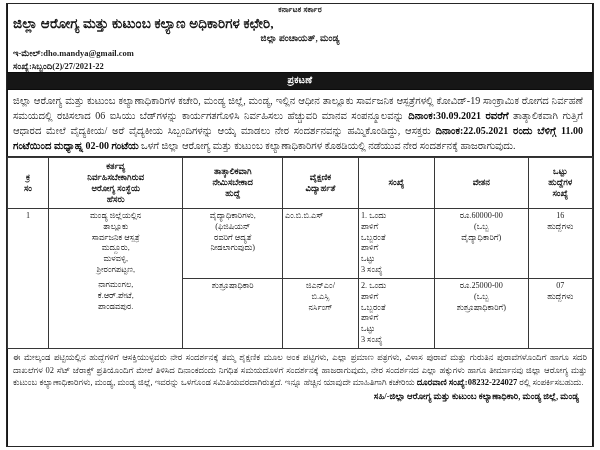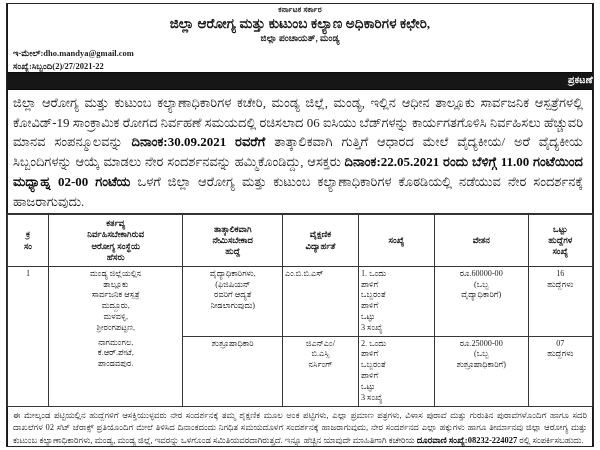--- a/index.html
+++ b/index.html
@@ -39,21 +39,21 @@
   }
   .hdr-gov {
     text-align: center;
     font-size: 7.5px;
     font-weight: bold;
     letter-spacing: .2px;
     color: #262626;
     line-height: 1.15;
   }
   .hdr-office {
-    text-align: center;
+    text-align: left;
     font-size: 13.5px;
     font-weight: bold;
     color: #1a1a1a;
     line-height: 1.25;
     margin-top: 1px;
     letter-spacing: .1px;
   }
   .hdr-sub {
     text-align: center;
     font-size: 9px;
@@ -71,32 +71,32 @@
     font-weight: bold;
     color: #1f1f1f;
   }
   .hdr-contact .col-l { text-align: left; line-height: 1.45; }
   .hdr-contact .col-r { text-align: right; line-height: 1.45; }
 
   
   .title-band {
     background: #1b1b1b;
     color: #ffffff;
-    text-align: right;
+    text-align: center;
     font-size: 9.5px;
     font-weight: bold;
     padding: 2px 0 3px 0;
     letter-spacing: .3px;
     border-top: 1px solid #111;
     border-bottom: 1px solid #111;
   }
 
   
   .body-para {
-    font-size: 13px;
+    font-size: 10px;
     line-height: 1.52;
     text-align: justify;
     color: #1d1d1d;
     padding: 3px 10px 2px 6px;
     border-bottom: 1px solid #333;
   }
   .body-para b { font-weight: bold; color: #0f0f0f; }
 
   
   .tbl-wrap { padding: 0; }

